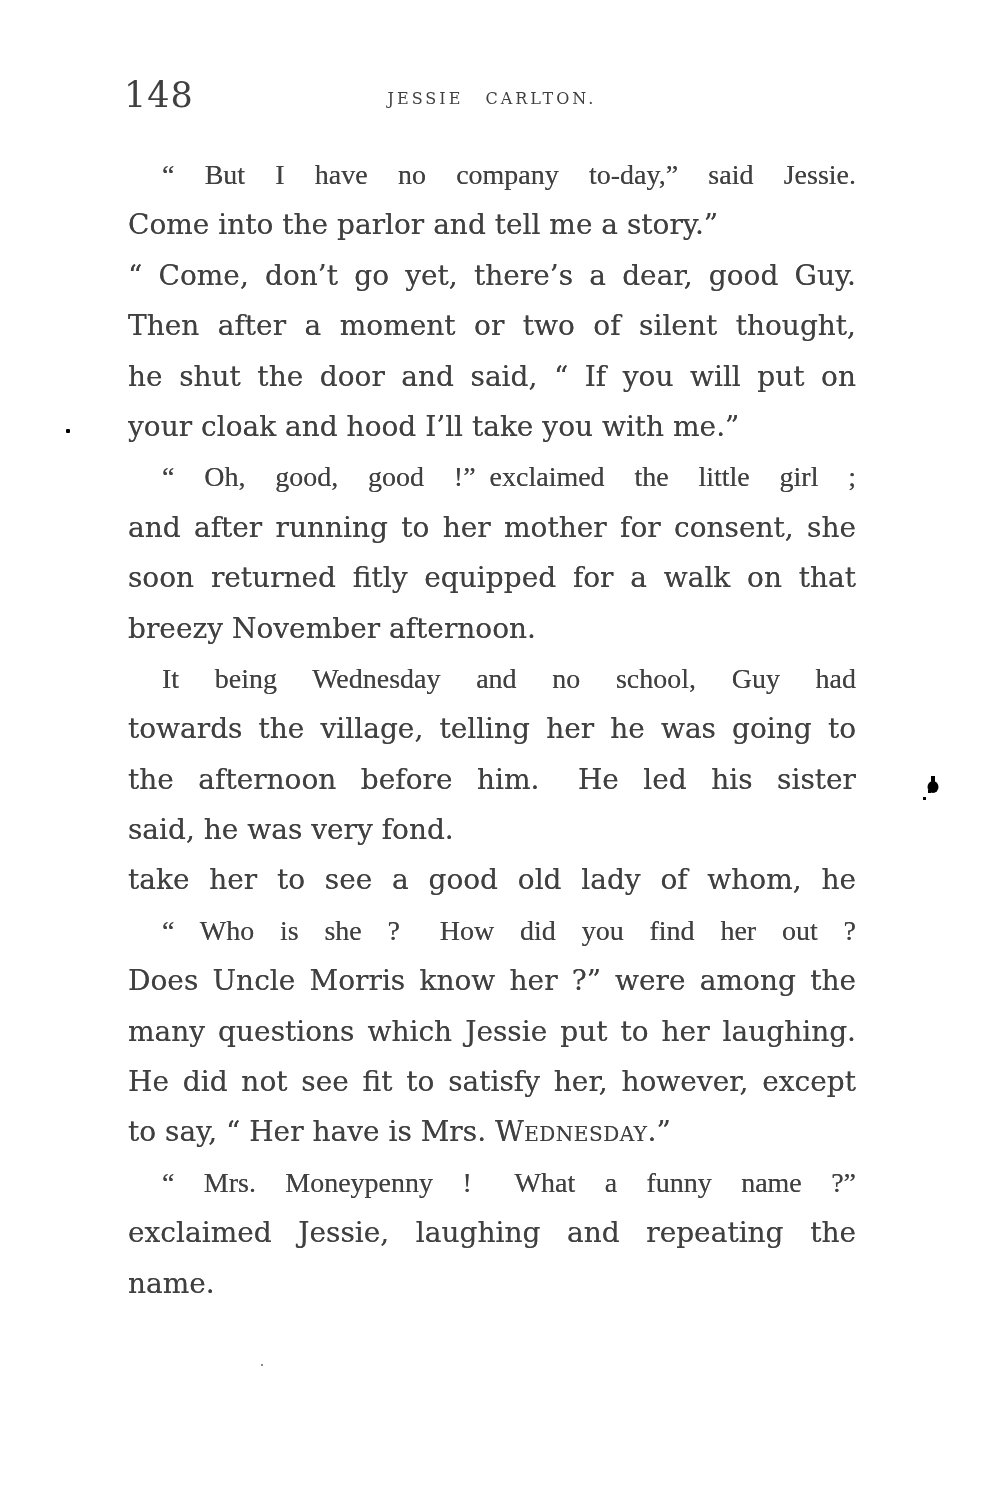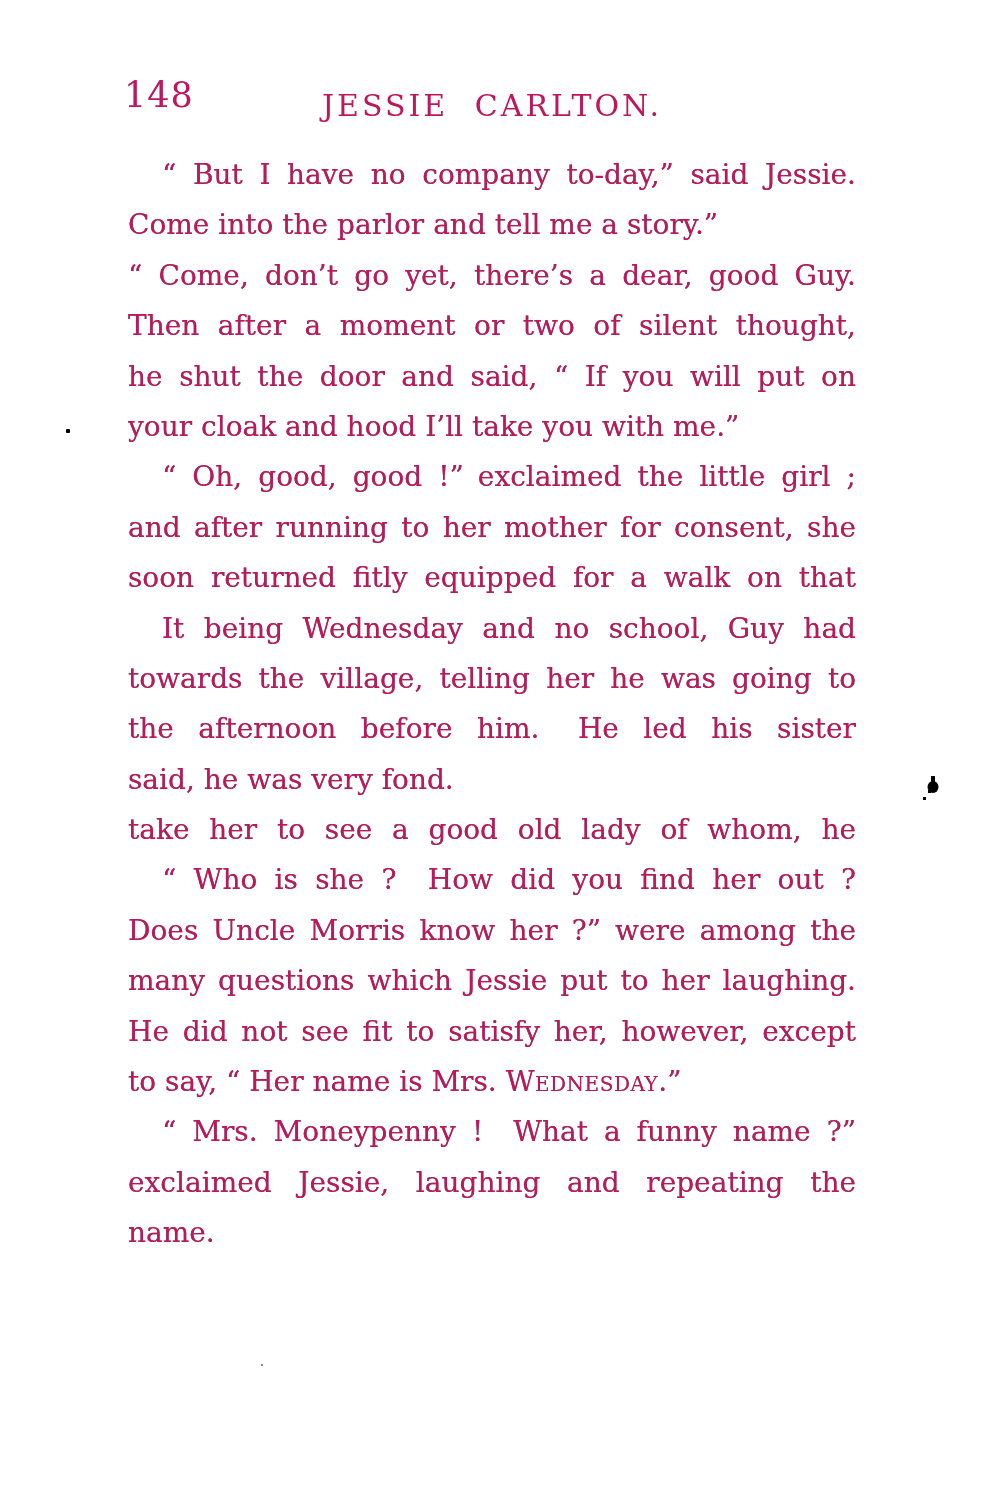--- a/index.html
+++ b/index.html
@@ -5,40 +5,40 @@
   html, body {
     margin: 0;
     padding: 0;
     background: #ffffff;
   }
   .page {
     position: relative;
     width: 1000px;
     height: 1490px;
     background: #ffffff;
-    color: #be185d;
+    color: #404040;
     font-family: "DejaVu Serif", "Liberation Serif", serif;
     overflow: hidden;
   }
   
   .page-number {
     position: absolute;
     left: 124px;
     top: 78px;
     font-size: 35px;
     line-height: 1;
     letter-spacing: 1px;
   }
   .running-title {
     position: absolute;
     left: 128px;
     top: 91px;
     width: 728px;
     text-align: center;
-    font-size: 30px;
+    font-size: 16px;
     line-height: 1;
     letter-spacing: 3px;
     word-spacing: 14px;
   }
   
   .text-block {
     position: absolute;
     left: 128px;
     top: 150px;
     width: 728px;
@@ -55,20 +55,21 @@
     text-align: justify;
   }
   .line.j::after {
     content: "";
     display: inline-block;
     width: 100%;
     height: 0;
   }
   .line.indent {
     text-indent: 34px;
+    font-family: Liberation Serif, serif;
   }
   .sc {
     font-variant: small-caps;
     letter-spacing: 0.5px;
   }
   
   .speck {
     position: absolute;
     background: #000;
   }
@@ -107,32 +108,33 @@
     <div class="line">Come into the parlor and tell me a story.”</div>
     <div class="line j">“ Come, don’t go yet, there’s a dear, good Guy.</div>
 
     <div class="line j">Then after a moment or two of silent thought,</div>
     <div class="line j">he shut the door and said, “ If you will put on</div>
     <div class="line">your cloak and hood I’ll take you with me.”</div>
 
     <div class="line j indent">“ Oh, good, good !” exclaimed the little girl ;</div>
     <div class="line j">and after running to her mother for consent, she</div>
     <div class="line j">soon returned fitly equipped for a walk on that</div>
+    <div class="line">breezy November afternoon.</div>
 
     <div class="line j indent">It being Wednesday and no school, Guy had</div>
     <div class="line j">towards the village, telling her he was going to</div>
     <div class="line j">the afternoon before him.  He led his sister</div>
     <div class="line">said, he was very fond.</div>
     <div class="line j">take her to see a good old lady of whom, he</div>
 
     <div class="line j indent">“ Who is she ?  How did you find her out ?</div>
     <div class="line j">Does Uncle Morris know her ?” were among the</div>
     <div class="line j">many questions which Jessie put to her laughing.</div>
     <div class="line j">He did not see fit to satisfy her, however, except</div>
-    <div class="line"><span>to say, “ Her name is Mrs. </span><span class="sc">Wednesday</span><span>.”</span></div>
+    <div class="line"><span>to say, “ Her have is Mrs. </span><span class="sc">Wednesday</span><span>.”</span></div>
 
     <div class="line j indent">“ Mrs. Moneypenny !  What a funny name ?”</div>
     <div class="line j">exclaimed Jessie, laughing and repeating the</div>
     <div class="line">name.</div>
 
   </div>
 
   <div class="speck speck-left"></div>
   <svg class="ink-blot" width="22" height="28" viewBox="0 0 22 28">
     <rect x="9" y="1" width="4" height="7" fill="#000"></rect>

